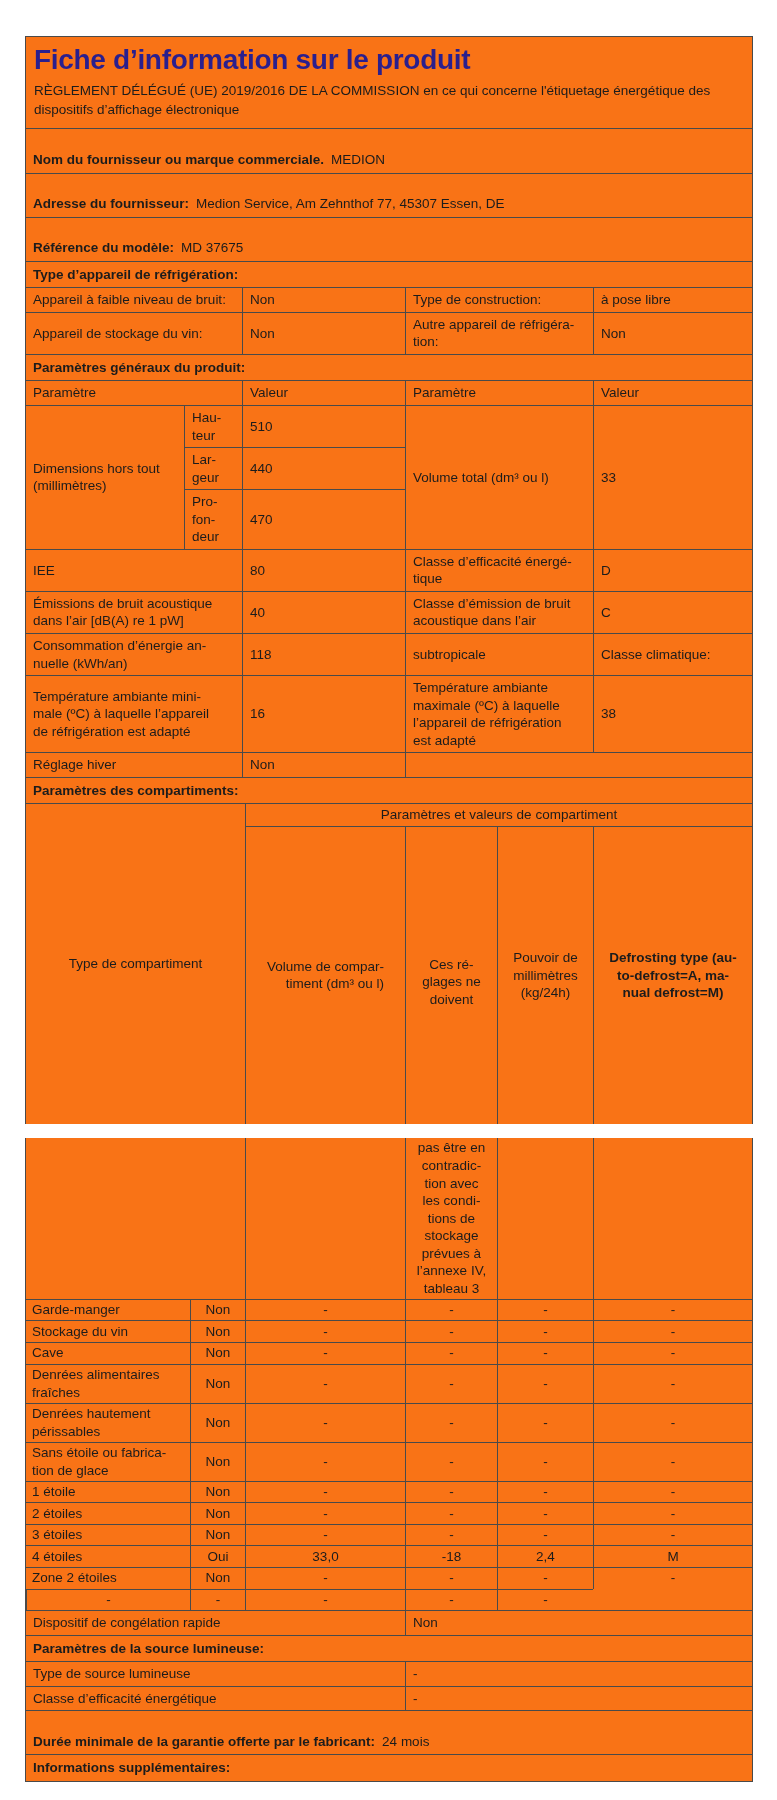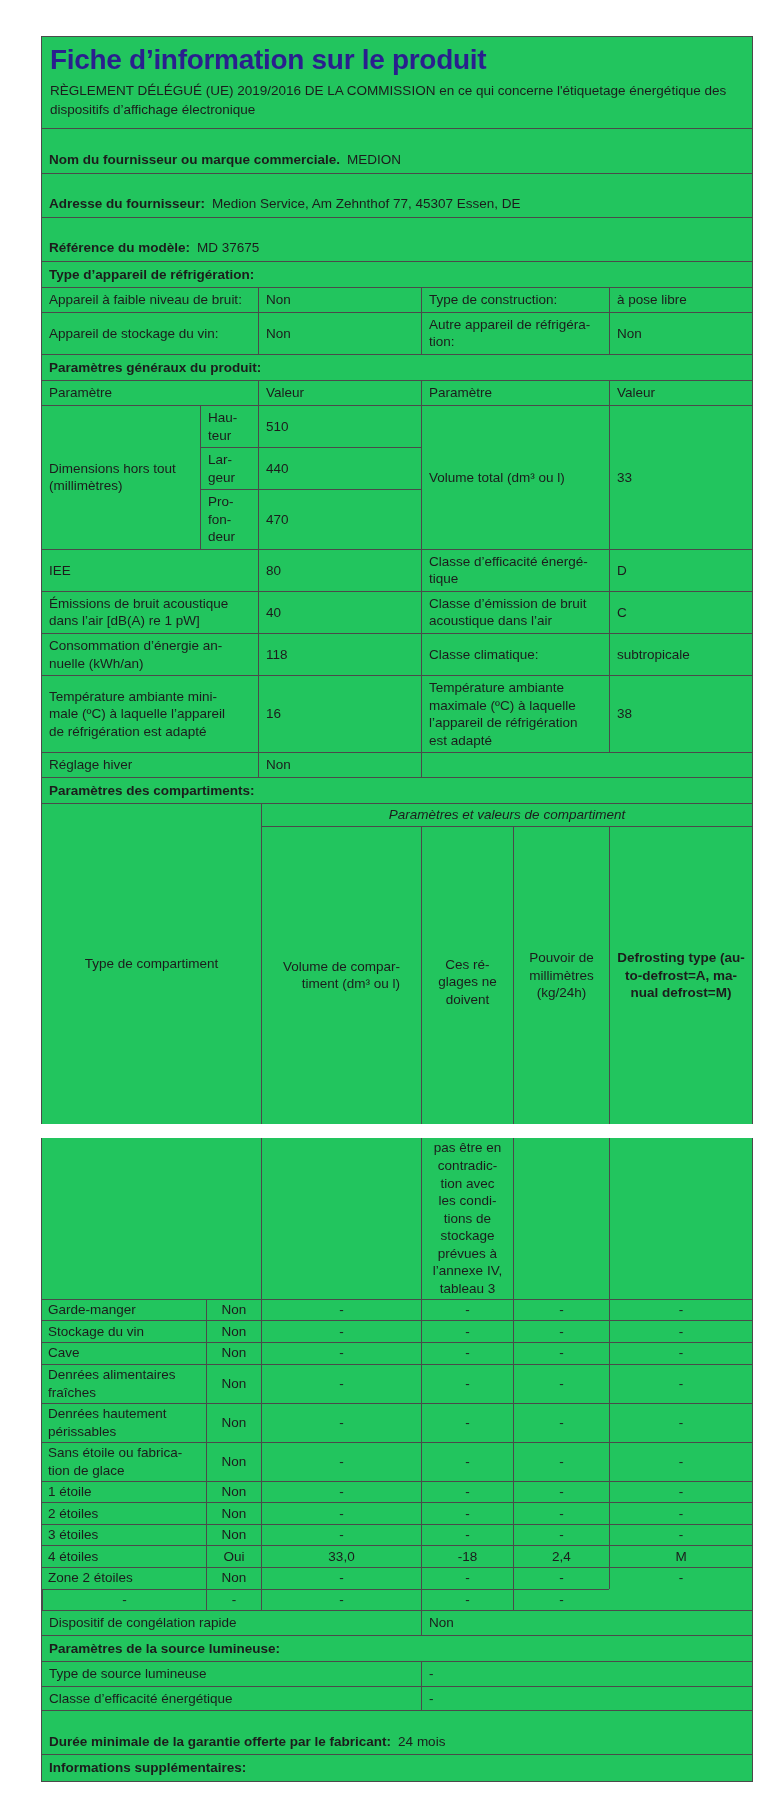--- a/index.html
+++ b/index.html
@@ -5,21 +5,21 @@
   :root{ --line:#4a4a4a; --text:#1c1c1c; --title:#2a1f8e; }
   *{ box-sizing:border-box; margin:0; padding:0; }
   html,body{ background:#ffffff; }
   body{
     width:777px; height:1800px;
     font-family:"Liberation Sans","DejaVu Sans",sans-serif;
     font-size:13.5px; color:var(--text); line-height:1.3;
   }
   .page{ position:relative; width:777px; height:1800px; background:#fff; overflow:hidden; }
   .doc{ position:absolute; left:25px; top:36px; width:728px; }
-  .seg{ border:1.5px solid var(--line); background:#22c55e;margin-left:16px; }
+  .seg{ border:1.5px solid var(--line); background:#f97316; }
   .seg-a{ border-bottom:none; }
   .seg-b{ border-top:none; }
   .gap{ height:14px; background:#fff; }
 
   
   .g4  { display:grid; grid-template-columns:216px 163px 188px 1fr; }
   .gdim{ display:grid; grid-template-columns:158px 58px 163px 188px 1fr; }
   .gch { display:grid; grid-template-columns:219px 160px 92px 96px 1fr; }
   .gc  { display:grid; grid-template-columns:164px 55px 160px 92px 96px 1fr; }
   .g2  { display:grid; grid-template-columns:379px 1fr; }
@@ -31,21 +31,21 @@
   .bl{ border-left:1.5px solid var(--line); }
   .bt{ border-top:1.5px solid var(--line); }
   .ctr{ justify-content:center; text-align:center; }
   .val{ margin-left:7px; }
   .hdr{ padding:4px 7px; min-height:24px; }
 
   .title-block{ padding:7px 8px 9px 8px; }
   h1{ font-size:28px; line-height:1.15; color:var(--title); margin:0 0 6px 0; letter-spacing:-0.3px; }
   .sub{ white-space:pre-line; line-height:1.38; }
 
-  .grouphdr{ min-height:22px; padding:2px 7px;font-style:italic; }
+  .grouphdr{ min-height:22px; padding:2px 7px; }
   .tempcell{ flex-direction:column; justify-content:center; min-height:298px; }
   .tempcell .p2{ margin-top:13px; }
   .tallcell{ min-height:0; }
   .cont .c{ min-height:172px; }
   .gc .c{ padding:1.5px 6px; min-height:20px; }
 </style>
 </head>
 <body>
 
 <div class="page">
@@ -123,22 +123,22 @@
 dans l’air [dB(A) re 1 pW]</div>
         <div class="c bt bl">40</div>
         <div class="c bt bl">Classe d’émission de bruit
 acoustique dans l’air</div>
         <div class="c bt bl">C</div>
       </div>
       <div class="g4">
         <div class="c bt">Consommation d’énergie an-
 nuelle (kWh/an)</div>
         <div class="c bt bl">118</div>
+        <div class="c bt bl">subtropicale</div>
         <div class="c bt bl">Classe climatique:</div>
-        <div class="c bt bl">subtropicale</div>
       </div>
       <div class="g4">
         <div class="c bt">Température ambiante mini-
 male (ºC) à laquelle l’appareil
 de réfrigération est adapté</div>
         <div class="c bt bl">16</div>
         <div class="c bt bl">Température ambiante
 maximale (ºC) à laquelle
 l’appareil de réfrigération
 est adapté</div>

